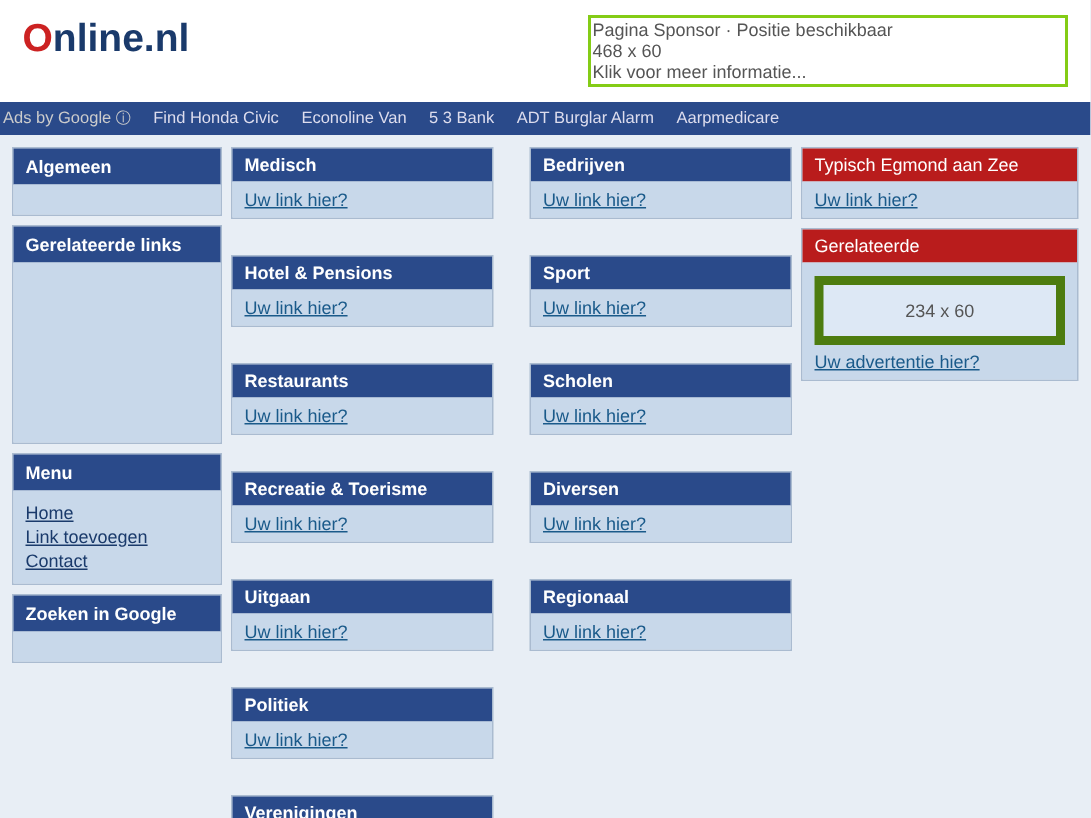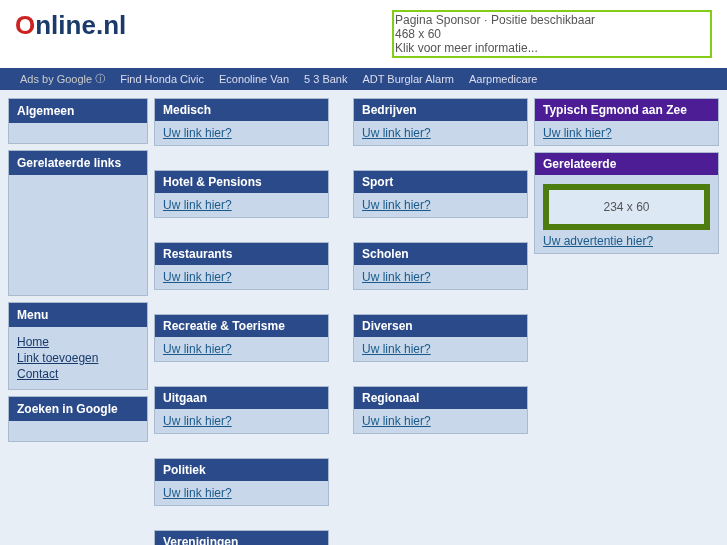--- a/index.html
+++ b/index.html
@@ -6,21 +6,21 @@
     body { font-family: Arial, sans-serif; font-size: 12px; background: #e8eef5; color: #333; width: 727px; }
 
     
     .header { display: flex; align-items: flex-start; padding: 10px 15px; background: #fff; gap: 20px; }
     .logo { flex: 0 0 auto; }
     .logo-text { font-size: 26px; color: #1a3a6b; font-weight: bold; line-height: 1.2; }
     .logo-text span { color: #cc0000; }
     .sponsor-box { flex: 1; border: 2px solid #84cc16; padding: 1px; text-align: left; font-size: 12px; color: #555; max-width: 320px; margin-left: auto; }
 
     
-    .ad-bar { background: #2a4a8a; padding: 4px 20px; display: flex; align-items: center; gap: 15px; font-size: 11px; color: #fff; }
+    .ad-bar { background: #2a4a8a; padding: 4px 2px; display: flex; align-items: center; gap: 15px; font-size: 11px; color: #fff; }
     .ad-bar a { color: #dde; text-decoration: none; }
     .ads-by-google { color: #ccc; font-size: 11px; display: flex; align-items: center; gap: 3px; }
 
     
     .main-layout { display: flex; padding: 8px; gap: 6px; }
 
     
     .left-sidebar { width: 140px; flex-shrink: 0; display: flex; flex-direction: column; gap: 6px; }
 
     .sidebar-section { background: #2a4a8a; color: #ffffff; font-weight: bold; padding: 5px 8px; font-size: 12px; }
@@ -35,21 +35,21 @@
     
     .right-sidebar { width: 185px; flex-shrink: 0; display: flex; flex-direction: column; gap: 6px; }
 
     
     .cat-block { border: 1px solid #aabbd0; }
     .cat-header { background: #2a4a8a; color: #fff; font-weight: bold; padding: 4px 8px; font-size: 12px; }
     .cat-body { background: #c8d8ea; padding: 5px 8px; font-size: 12px; }
     .cat-link { color: #1a5a8a; text-decoration: underline; cursor: pointer; }
 
     
-    .right-header { background: #4c1d95; color: #fff; font-weight: bold; padding: 4px 8px; font-size: 12px; }
+    .right-header { background: #b91c1c; color: #fff; font-weight: normal; padding: 4px 8px; font-size: 12px; }
     .right-body { background: #c8d8ea; padding: 5px 8px; font-size: 12px; }
     .right-block { border: 1px solid #aabbd0; }
 
     .ad-box { background: #dde8f5; border: 6px solid #4d7c0f; padding: 10px; text-align: center; color: #555; font-size: 12px; margin: 4px 0; }
   </style>
 </head>
 <body>
 
 <div class="header">
   <div class="logo">

